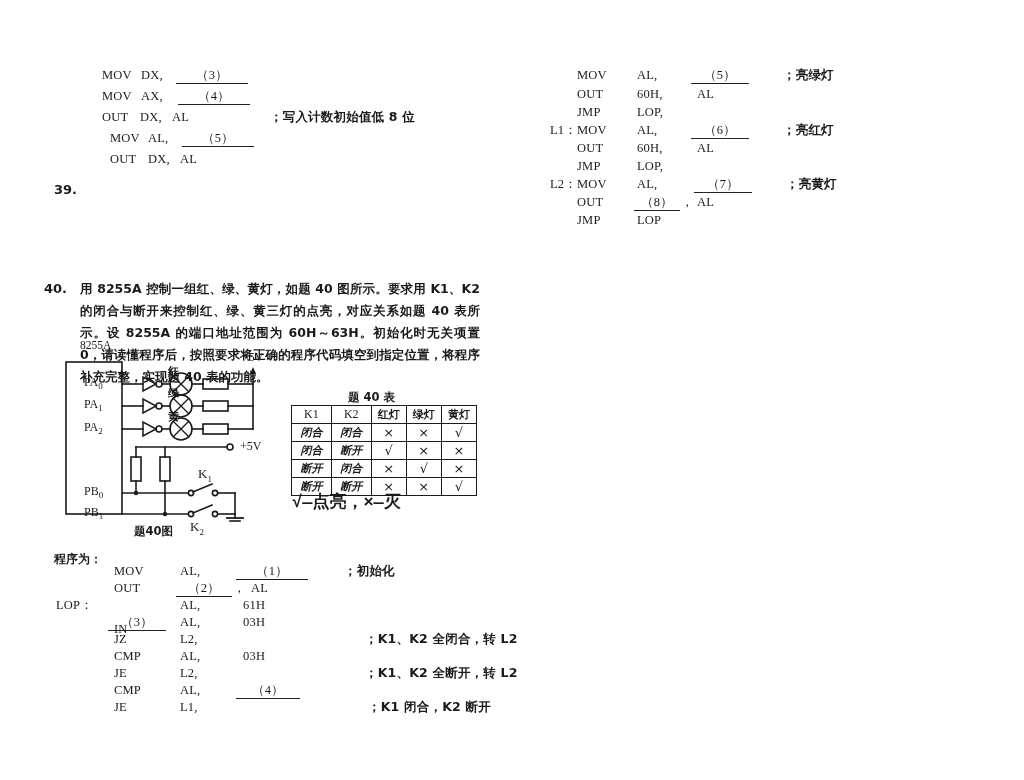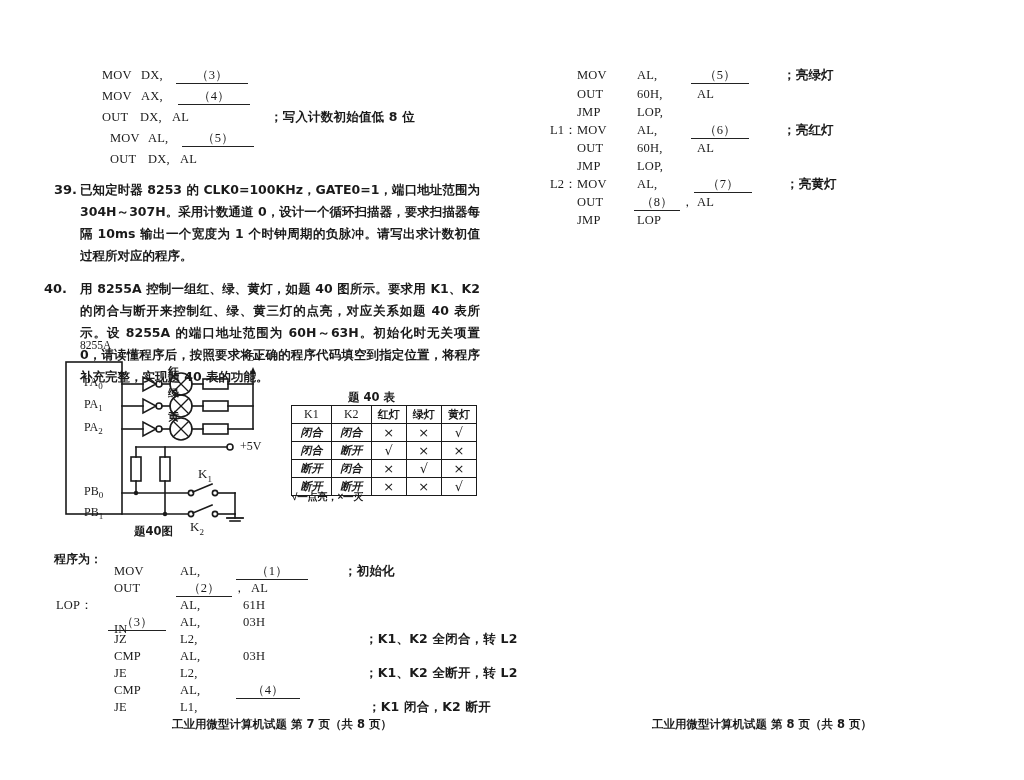--- a/index.html
+++ b/index.html
@@ -104,23 +104,23 @@
   }
   table.t40 td.lbl {
     font-family: "DejaVu Sans", "Liberation Sans", sans-serif;
     font-weight: bold;
     font-size: 11px;
     font-style: italic;
   }
   table.t40 td.mark { font-size: 13px; font-family: "DejaVu Sans", sans-serif; font-weight: 400; }
   .tbl-legend {
     position: absolute;
-    font-family: Liberation Sans, sans-serif;
-    font-weight: bold;
-    font-size: 10px;
+    font-family: Liberation Mono, monospace;
+    font-weight: bold;
+    font-size: 17px;
     white-space: nowrap;
   }
 
   
   .circuit { position: absolute; }
   .circuit svg { display: block; }
   .dlabel {
     position: absolute;
     white-space: nowrap;
     font-family: "Liberation Serif", "DejaVu Serif", serif;
@@ -184,21 +184,20 @@
     </div>
 
     <div class="code-line" style="left:110px; top:152px;">
       <span class="op" style="left:0px;">OUT</span>
       <span class="a1" style="left:38px;">DX,</span>
       <span class="a2" style="left:70px;">AL</span>
     </div>
   </div>
 
   <div class="qnum cn" style="left:54px; top:179px;">39.</div>
-  <div class="para para-cn" style="left:80px; top:179px; width:400px;">已知定时器 8253 的 CLK0=100KHz，GATE0=1，端口地址范围为 304H～307H。采用计数通道 0，设计一个循环扫描器，要求扫描器每隔 10ms 输出一个宽度为 1 个时钟周期的负脉冲。请写出求计数初值过程所对应的程序。</div>
 
 
   <div class="qnum cn" style="left:44px; top:278px;">40.</div>
   <div class="para para-cn" style="left:80px; top:278px; width:400px;">用 8255A 控制一组红、绿、黄灯，如题 40 图所示。要求用 K1、K2 的闭合与断开来控制红、绿、黄三灯的点亮，对应关系如题 40 表所示。设 8255A 的端口地址范围为 60H～63H。初始化时无关项置 0，请读懂程序后，按照要求将正确的程序代码填空到指定位置，将程序补充完整，实现题 40 表的功能。</div>
 
   <div class="circuit" style="left:60px; top:352px;">
     <svg width="250" height="170" viewBox="0 0 250 170">
       <g stroke="#1a1a1a" stroke-width="1.6" fill="none" stroke-linecap="square">
 
         <rect x="6" y="10" width="56" height="152"></rect>
@@ -461,16 +460,14 @@
       <span style="position:absolute; left:125px;">，</span>
       <span class="a2" style="left:141px;">AL</span>
     </div>
 
     <div class="code-line" style="left:556px; top:213px;">
       <span class="op" style="left:21px;">JMP</span>
       <span class="a1" style="left:81px;">LOP</span>
     </div>
   </div>
 
-  <div class="footer" style="left:172px; top:717px;">工业用微型计算机试题  第 7 页（共 8 页）</div>
-  <div class="footer" style="left:652px; top:717px;">工业用微型计算机试题  第 8 页（共 8 页）</div>
 
 </div>
 
 </body></html>

